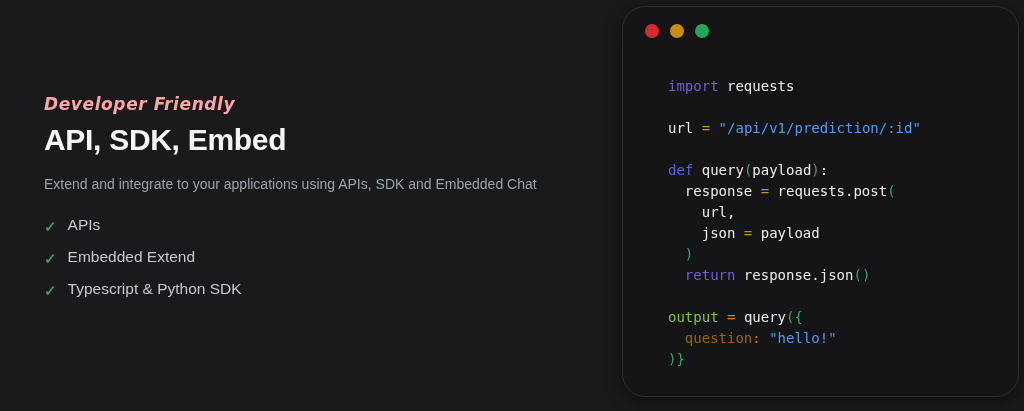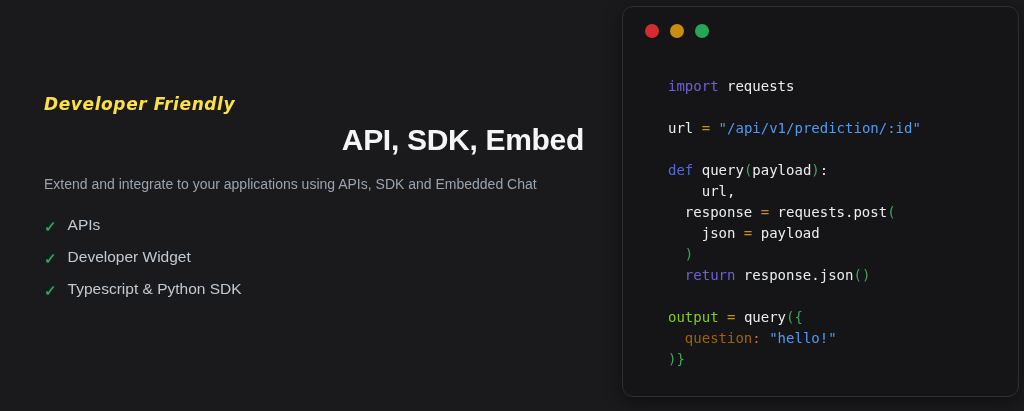--- a/index.html
+++ b/index.html
@@ -26,21 +26,20 @@
     font-weight: bold;
     letter-spacing: 0.6px;
     font-family: "DejaVu Sans", sans-serif;
   }
   .title {
     margin-top: 9px;
     font-size: 30px;
     font-weight: bold;
     letter-spacing: -0.3px;
     color: #f4f5f7;
-    text-align: right;
   }
   .description {
     margin-top: 13px;
     width: 500px;
     font-size: 14px;
     line-height: 28px;
     color: #9aa3ad;
   }
   .features {
     margin-top: 18px;
@@ -63,21 +62,21 @@
 
   
   .window {
     position: absolute;
     left: 622px;
     top: 6px;
     width: 397px;
     height: 391px;
     background: #151517;
     border: 1px solid #2e2e33;
-    border-radius: 11px;
+    border-radius: 23px;
     box-shadow: 0 4px 18px rgba(0,0,0,0.45);
     text-decoration: underline;
   }
   .titlebar {
     display: flex;
     gap: 11px;
     padding: 17px 0 0 22px;
   }
   .dot {
     width: 14px;
@@ -93,33 +92,33 @@
     line-height: 21px;
   }
   .code-line { white-space: pre; }
 </style>
 </head>
 <body>
 
 <div class="page" style="background: rgb(26, 26, 29);">
 
   <section class="left">
-    <div class="eyebrow" style="color: #fde047;">Developer Friendly</div>
+    <div class="eyebrow" style="color: #fca5a5;">Developer Friendly</div>
     <h1 class="title">API, SDK, Embed</h1>
     <p class="description">Extend and integrate to your applications using APIs, SDK and Embedded Chat</p>
     <ul class="features">
 
         <li class="feature-item">
           <span class="check" style="color: rgb(42, 165, 93);">✓</span>
           <span>APIs</span>
         </li>
 
         <li class="feature-item">
           <span class="check" style="color: rgb(42, 165, 93);">✓</span>
-          <span>Developer Widget</span>
+          <span>Embedded Extend</span>
         </li>
 
         <li class="feature-item">
           <span class="check" style="color: rgb(42, 165, 93);">✓</span>
           <span>Typescript &amp; Python SDK</span>
         </li>
       </ul>
   </section>
 
   <div class="window" style="background: rgb(21, 21, 23);">
@@ -130,22 +129,22 @@
         <span class="dot" style="background: rgb(201, 141, 16);"></span>
 
         <span class="dot" style="background: rgb(39, 165, 87);"></span>
       </div>
     <div class="code">
         <div class="code-line"><span style="color: rgb(110, 96, 212);">import</span><span style="color: rgb(235, 237, 239);"> requests</span></div>
         <div class="code-line">&nbsp;</div>
         <div class="code-line"><span style="color: rgb(235, 237, 239); margin-top: 35px;">url </span><span style="color: rgb(200, 145, 28);">=</span><span style="color: rgb(235, 237, 239);"> </span><span style="color: rgb(80, 155, 240);">"/api/v1/prediction/:id"</span></div>
         <div class="code-line">&nbsp;</div>
         <div class="code-line"><span style="color: rgb(85, 105, 215);">def</span><span style="color: rgb(235, 237, 239);"> query</span><span style="color: rgb(62, 165, 95);">(</span><span style="color: rgb(235, 237, 239);">payload</span><span style="color: rgb(62, 165, 95);">)</span><span style="color: rgb(235, 237, 239);">:</span></div>
+        <div class="code-line"><span style="color: rgb(235, 237, 239);">  response </span><span style="color: rgb(200, 145, 28);">=</span><span style="color: rgb(235, 237, 239);"> requests.post</span><span style="color: rgb(62, 165, 95);">(</span></div>
         <div class="code-line"><span style="color: rgb(235, 237, 239);">    url,</span></div>
-        <div class="code-line"><span style="color: rgb(235, 237, 239);">  response </span><span style="color: rgb(200, 145, 28);">=</span><span style="color: rgb(235, 237, 239);"> requests.post</span><span style="color: rgb(62, 165, 95);">(</span></div>
         <div class="code-line"><span style="color: rgb(235, 237, 239);">    json </span><span style="color: rgb(200, 145, 28);">=</span><span style="color: rgb(235, 237, 239);"> payload</span></div>
         <div class="code-line"><span style="color: rgb(235, 237, 239);">  </span><span style="color: rgb(62, 165, 95);">)</span></div>
         <div class="code-line"><span style="color: rgb(235, 237, 239);">  </span><span style="color: rgb(110, 96, 212);">return</span><span style="color: rgb(235, 237, 239); text-align: right;"> response.json</span><span style="color: rgb(62, 165, 95);">()</span></div>
         <div class="code-line">&nbsp;</div>
         <div class="code-line"><span style="color: #84cc16;">output </span><span style="color: rgb(200, 145, 28);">=</span><span style="color: rgb(235, 237, 239);"> query</span><span style="color: rgb(62, 165, 95);">({</span></div>
         <div class="code-line"><span style="color: #a16207;">  question</span><span style="color: rgb(210, 110, 60);">:</span><span style="color: rgb(235, 237, 239);"> </span><span style="color: rgb(80, 155, 240);">"hello!"</span></div>
         <div class="code-line"><span style="color: rgb(62, 165, 95);">)}</span></div>
       </div>
   </div>
 

